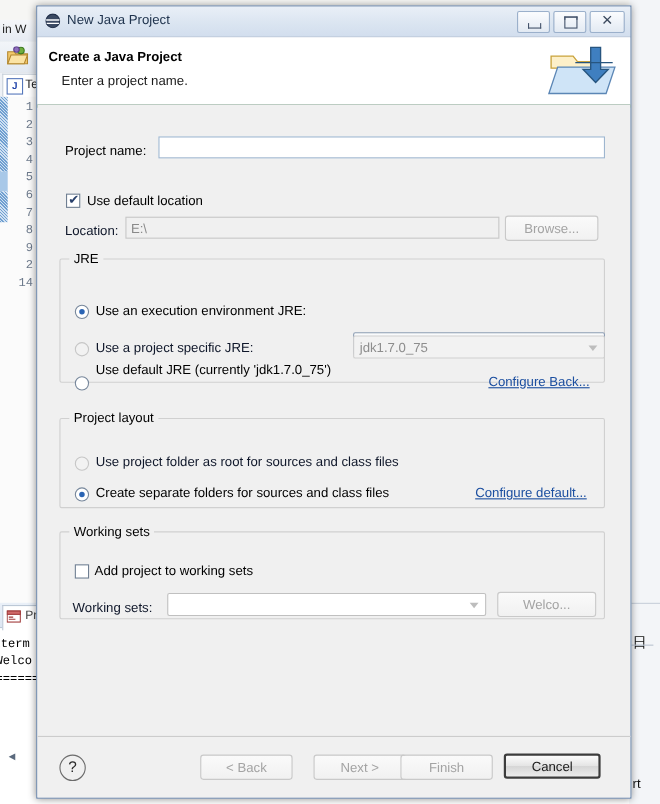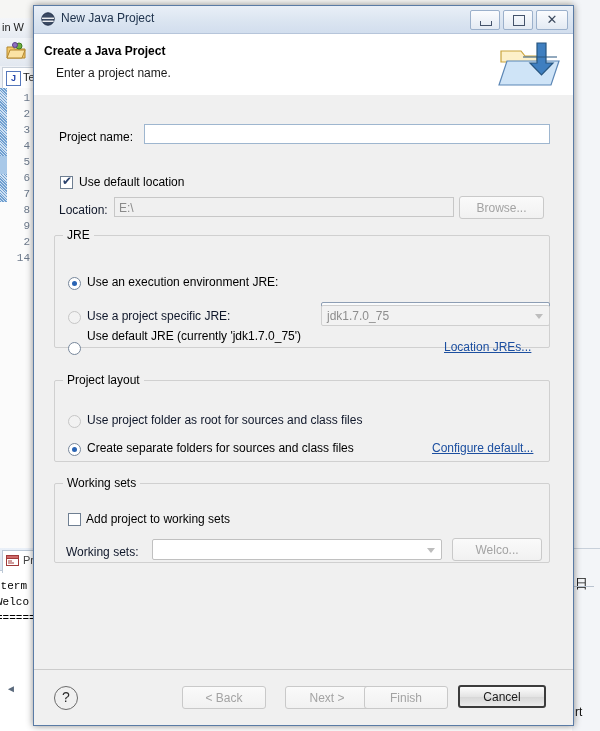--- a/index.html
+++ b/index.html
@@ -244,21 +244,21 @@
 
     <span class="radio dis" style="left:34px;top:216px;"></span>
     <span class="lbl dis" style="left:53px;top:214px;">Use a project specific JRE:</span>
     <span class="combo dis" style="left:287px;top:210px;width:229px;">
       <span>jdk1.7.0_75</span>
       <i class="arw"></i>
     </span>
 
     <span class="radio" style="left:34px;top:247px;"></span>
     <span class="lbl" style="left:53px;top:234px;">Use default JRE (currently 'jdk1.7.0_75')</span>
-    <span class="glink" style="left:410px;top:245px;">Location JREs...</span>
+    <span class="glink" style="left:410px;top:245px;">Configure Back...</span>
 
     <div class="group" style="left:20px;top:285px;width:496px;height:82px;">
       <span class="group-title">Project layout</span>
     </div>
     <span class="radio dis" style="left:34px;top:320px;"></span>
     <span class="lbl dis" style="left:53px;top:318px;">Use project folder as root for sources and class files</span>
     <span class="radio" style="left:34px;top:348px;">
       <i class="dot"></i>
     </span>
     <span class="lbl" style="left:53px;top:346px;">Create separate folders for sources and class files</span>

